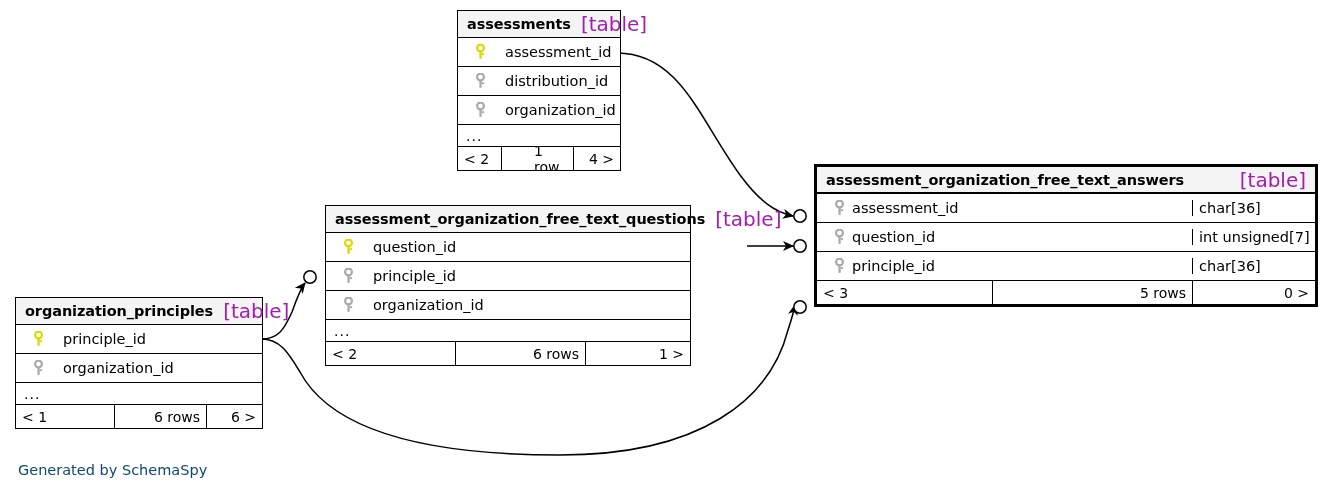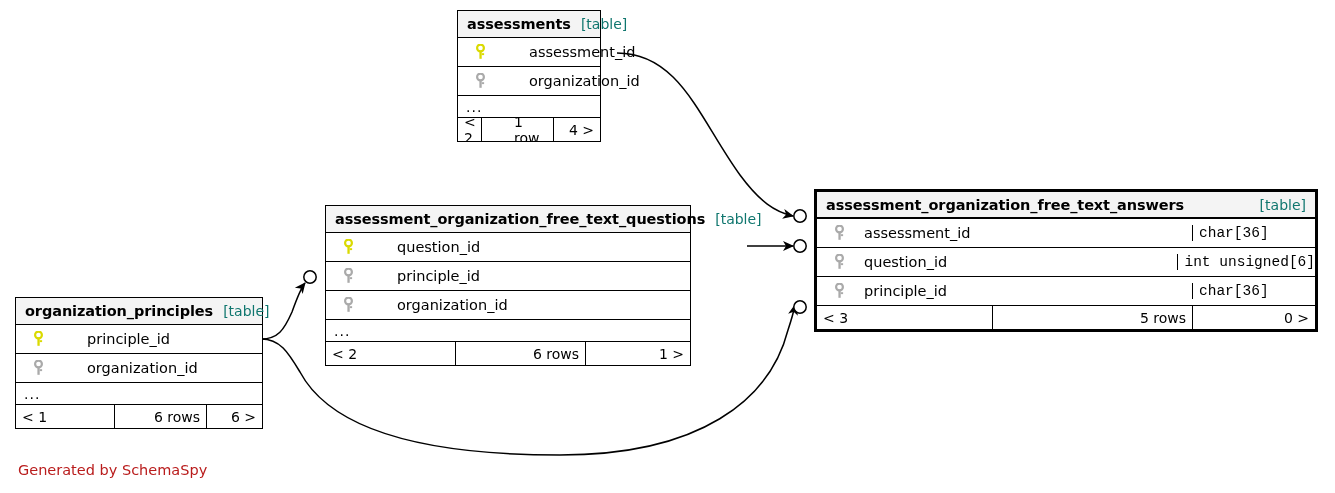--- a/index.html
+++ b/index.html
@@ -55,22 +55,22 @@
   }
   .focused .tbl-header {
     border-bottom-width: 2px;
   }
   .tbl-name {
     font-weight: bold;
     font-size: 14.5px;
     letter-spacing: -0.1px;
   }
   .tbl-tag {
-    font-size: 14px;
-    color: #0f766e;
+    font-size: 20px;
+    color: #a21caf;
     padding-left: 10px;
   }
 
   .col-row {
     display: flex;
     align-items: center;
     box-sizing: border-box;
     border-bottom: 1.4px solid #000000;
     height: 29px;
     white-space: nowrap;
@@ -78,34 +78,32 @@
   .focused .col-row {
     border-bottom-width: 1.8px;
   }
   .col-main {
     display: flex;
     align-items: flex-start;
     flex: 1 1 auto;
     min-width: 0;
     box-sizing: border-box;
     padding-left: 9px;
-    gap: 12px;
   }
   .col-name {
     font-size: 14.5px;
   }
   .col-type {
     box-sizing: border-box;
     font-size: 14.5px;
     padding-left: 6px;
     border-left: 1.8px solid #000000;
     display: flex;
     align-items: center;
     flex: 0 0 auto;
-    font-family: Liberation Mono, monospace;
   }
 
   .keyslot {
     width: 26px;
     flex: 0 0 26px;
     display: flex;
     align-items: center;
     justify-content: center;
   }
   .key-indent {
@@ -152,21 +150,21 @@
   }
   .focused .foot-mid, .focused .foot-right {
     border-left-width: 1.8px;
   }
 
   .caption {
     position: absolute;
     left: 18px;
     top: 462px;
     font-size: 14.5px;
-    color: #b91c1c;
+    color: #0c4a6e;
     z-index: 2;
   }
 </style>
 </head>
 <body>
 
 <div id="canvas">
 
   <svg id="edges" viewBox="0 0 1335 493" xmlns="http://www.w3.org/2000/svg">
     <defs>
@@ -189,36 +187,49 @@
       <path d="M 261 339 C 278 339, 284 330, 292 312 C 297 298, 301 288, 305 283" fill="none" stroke="#000000" stroke-width="1.5" marker-end="url(#crow)"></path>
       <circle cx="310" cy="277" r="6.2" fill="#ffffff" stroke="#000000" stroke-width="1.5"></circle>
     </g>
 
     <g>
       <path d="M 261 339 C 280 339, 288 352, 300 372 C 330 428, 420 455, 560 455 C 700 455, 770 400, 788 330 C 792 318, 794 310, 795 305" fill="none" stroke="#000000" stroke-width="1.5" marker-end="url(#crow)"></path>
       <circle cx="800" cy="307" r="6.2" fill="#ffffff" stroke="#000000" stroke-width="1.5"></circle>
     </g>
   </svg>
 
-  <div class="table-box" id="tbl-assessments" style="left:457px; top:10px; width:144px;">
+  <div class="table-box" id="tbl-assessments" style="left:457px; top:10px; width:164px;">
     <div class="tbl-header">
       <span class="tbl-name">assessments</span>
       <span class="tbl-tag">[table]</span>
     </div>
     <div class="col-row">
       <div class="col-main">
         <span class="keyslot">
           <svg width="9" height="16" viewBox="0 0 9 16">
               <circle cx="4.5" cy="4" r="3.4" fill="none" stroke="#dada00" stroke-width="2.2"></circle>
               <rect x="3.4" y="6.6" width="2.3" height="8.2" fill="#dada00"></rect>
               <rect x="5.7" y="9.2" width="2.4" height="1.9" fill="#dada00"></rect>
             </svg>
         </span>
         <span class="key-indent"></span>
         <span class="col-name">assessment_id</span>
+      </div>
+    </div>
+    <div class="col-row">
+      <div class="col-main">
+        <span class="keyslot">
+          <svg width="9" height="16" viewBox="0 0 9 16">
+              <circle cx="4.5" cy="4" r="3.4" fill="none" stroke="#aaaaaa" stroke-width="2.2"></circle>
+              <rect x="3.4" y="6.6" width="2.3" height="8.2" fill="#aaaaaa"></rect>
+              <rect x="5.7" y="9.2" width="2.4" height="1.9" fill="#aaaaaa"></rect>
+            </svg>
+        </span>
+        <span class="key-indent"></span>
+        <span class="col-name">distribution_id</span>
       </div>
     </div>
     <div class="col-row">
       <div class="col-main">
         <span class="keyslot">
           <svg width="9" height="16" viewBox="0 0 9 16">
               <circle cx="4.5" cy="4" r="3.4" fill="none" stroke="#aaaaaa" stroke-width="2.2"></circle>
               <rect x="3.4" y="6.6" width="2.3" height="8.2" fill="#aaaaaa"></rect>
               <rect x="5.7" y="9.2" width="2.4" height="1.9" fill="#aaaaaa"></rect>
             </svg>
@@ -319,21 +330,21 @@
       </div>
     </div>
     <div class="ellipsis-row">...</div>
     <div class="foot-row">
       <div class="foot-cell foot-left">&lt; 1</div>
       <div class="foot-cell foot-mid" style="flex:0 0 92px;">6 rows</div>
       <div class="foot-cell foot-right" style="flex:0 0 56px;">6 &gt;</div>
     </div>
   </div>
 
-  <div class="table-box focused" id="tbl-answers" style="left:814px; top:189px; width:504px;">
+  <div class="table-box focused" id="tbl-answers" style="left:814px; top:164px; width:504px;">
     <div class="tbl-header">
       <span class="tbl-name">assessment_organization_free_text_answers</span>
       <span class="tbl-tag">[table]</span>
     </div>
     <div class="col-row">
       <div class="col-main">
         <span class="keyslot">
           <svg width="9" height="16" viewBox="0 0 9 16">
               <circle cx="4.5" cy="4" r="3.4" fill="none" stroke="#aaaaaa" stroke-width="2.2"></circle>
               <rect x="3.4" y="6.6" width="2.3" height="8.2" fill="#aaaaaa"></rect>
@@ -348,21 +359,21 @@
       <div class="col-main">
         <span class="keyslot">
           <svg width="9" height="16" viewBox="0 0 9 16">
               <circle cx="4.5" cy="4" r="3.4" fill="none" stroke="#aaaaaa" stroke-width="2.2"></circle>
               <rect x="3.4" y="6.6" width="2.3" height="8.2" fill="#aaaaaa"></rect>
               <rect x="5.7" y="9.2" width="2.4" height="1.9" fill="#aaaaaa"></rect>
             </svg>
         </span>
         <span class="col-name">question_id</span>
       </div>
-      <div class="col-type" style="flex:0 0 123px;">int unsigned[6]</div>
+      <div class="col-type" style="flex:0 0 123px;">int unsigned[7]</div>
     </div>
     <div class="col-row">
       <div class="col-main">
         <span class="keyslot">
           <svg width="9" height="16" viewBox="0 0 9 16">
               <circle cx="4.5" cy="4" r="3.4" fill="none" stroke="#aaaaaa" stroke-width="2.2"></circle>
               <rect x="3.4" y="6.6" width="2.3" height="8.2" fill="#aaaaaa"></rect>
               <rect x="5.7" y="9.2" width="2.4" height="1.9" fill="#aaaaaa"></rect>
             </svg>
         </span>

